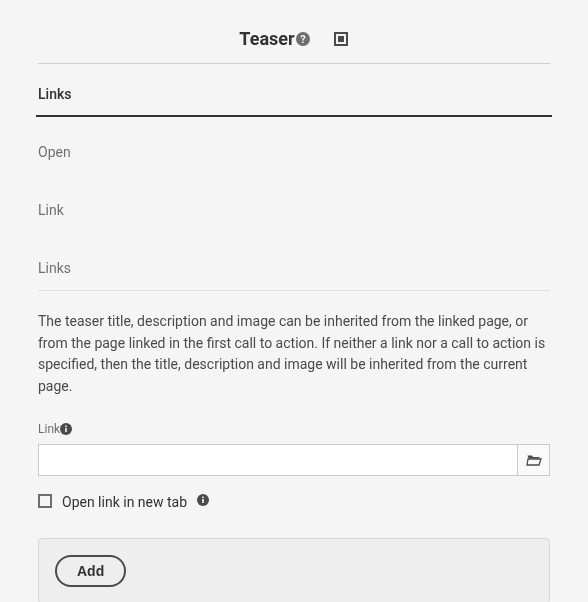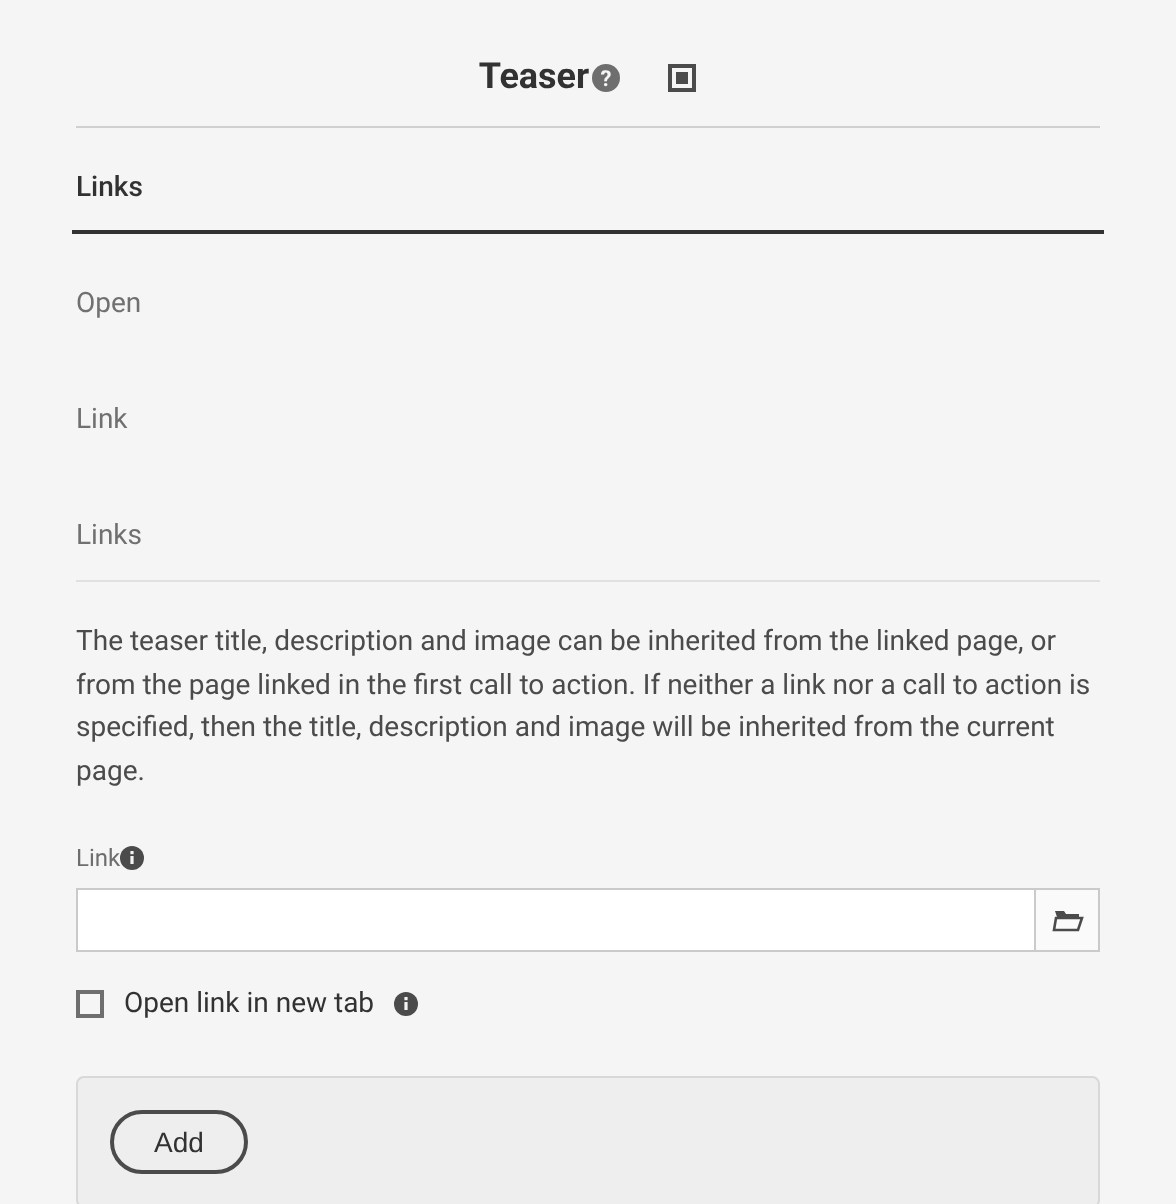--- a/index.html
+++ b/index.html
@@ -113,21 +113,21 @@
       border-left: none;
       background: #fafafa;
       display: flex;
       align-items: center;
       justify-content: center;
       cursor: pointer;
       color: #4b4b4b;
     }
     .checkbox-row {
       display: flex;
-      align-items: center;
+      align-items: flex-start;
       gap: 10px;
       margin-bottom: 28px;
     }
     .checkbox {
       width: 14px;
       height: 14px;
       border: 2px solid #6e6e6e;
       background: transparent;
       cursor: pointer;
     }
@@ -141,21 +141,21 @@
       padding: 16px;
       border-radius: 4px;
     }
     .add-btn {
       height: 32px;
       padding: 0 20px;
       border: 2px solid #4b4b4b;
       background: transparent;
       border-radius: 16px;
       font-size: 14px;
-      font-weight: 400;
+      font-weight: 700;
       color: #323232;
       cursor: pointer;
     }
     .footer {
       display: flex;
       justify-content: flex-end;
       gap: 12px;
       margin-top: 64px;
     }
     .btn {

